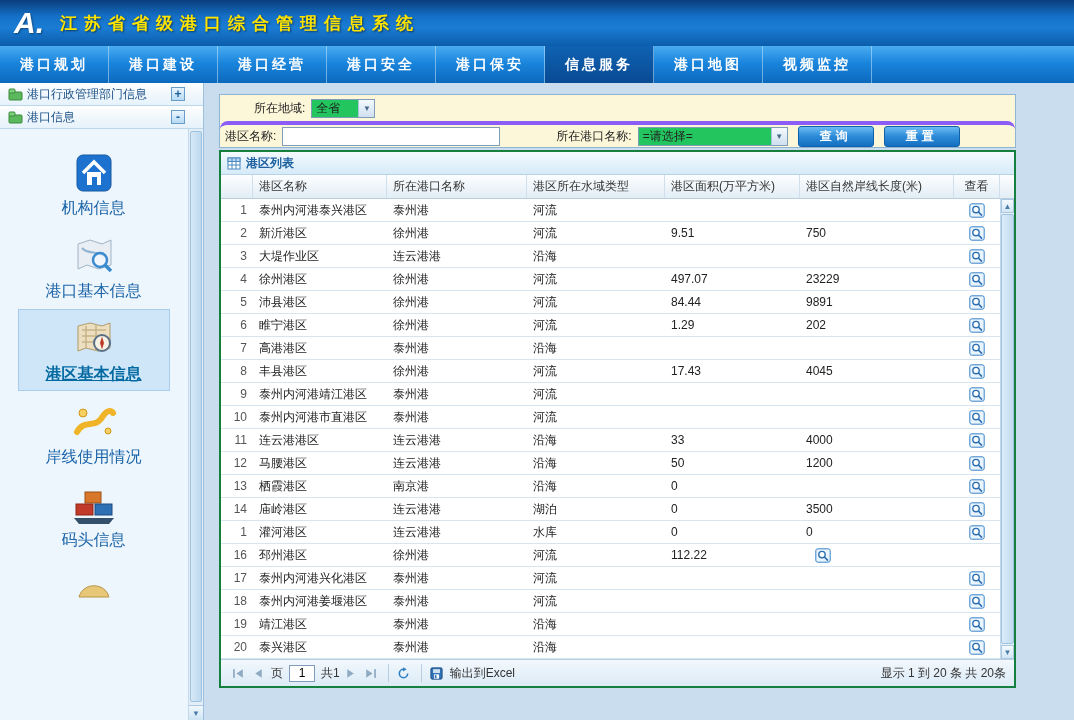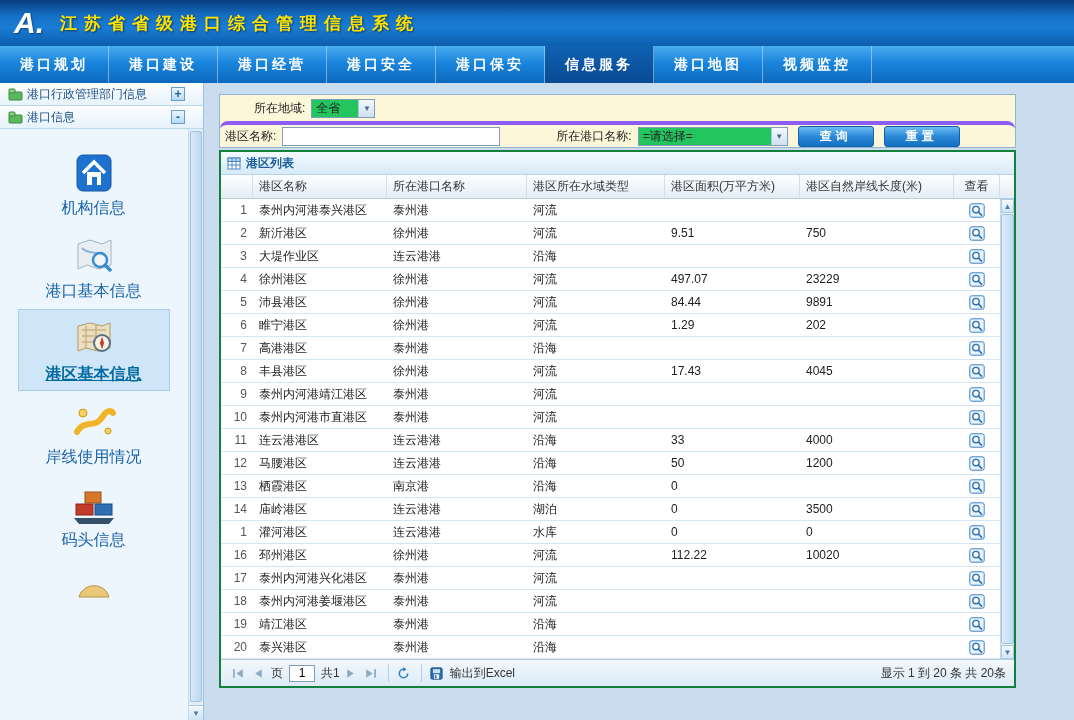--- a/index.html
+++ b/index.html
@@ -511,21 +511,20 @@
                     <line x1="9.4" y1="9" x2="13" y2="12.6" stroke="#2d6fb0" stroke-width="1.7"></line>
                   </svg>
                 </div>
               </div>
               <div class="trow">
                 <div class="cell c-num">16</div>
                 <div class="cell c-name">邳州港区</div>
                 <div class="cell c-port">徐州港</div>
                 <div class="cell c-water">河流</div>
                 <div class="cell c-area">112.22</div>
-                <div class="cell c-shore">10020</div>
                 <div class="cell c-view">
                   <svg viewBox="0 0 16 15">
                     <rect x="0.8" y="0.8" width="14.4" height="13.4" rx="2" fill="#eaf4fc" stroke="#3a84c8"></rect>
                     <circle cx="7" cy="6.6" r="3.2" fill="#fff" stroke="#2d6fb0" stroke-width="1.4"></circle>
                     <line x1="9.4" y1="9" x2="13" y2="12.6" stroke="#2d6fb0" stroke-width="1.7"></line>
                   </svg>
                 </div>
               </div>
               <div class="trow">
                 <div class="cell c-num">17</div>

